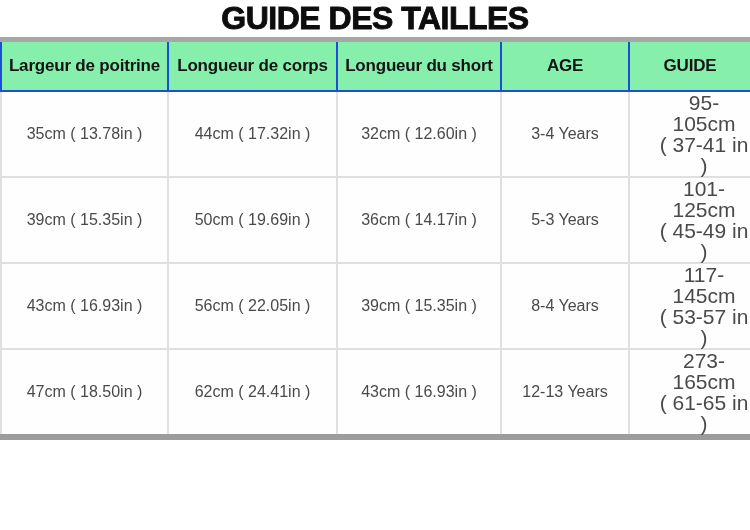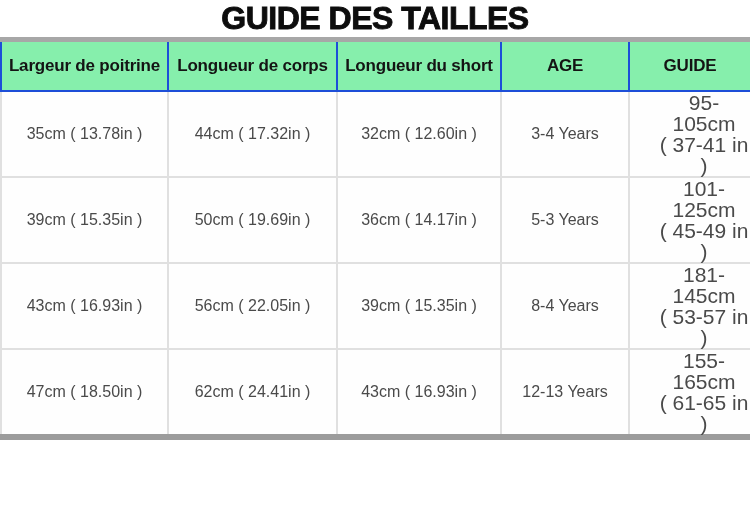--- a/index.html
+++ b/index.html
@@ -106,29 +106,29 @@
             <div class="line">101-125cm</div>
             <div class="line">( 45-49 in )</div>
           </td>
         </tr>
         <tr>
           <td>43cm ( 16.93in )</td>
           <td>56cm ( 22.05in )</td>
           <td>39cm ( 15.35in )</td>
           <td>8-4 Years</td>
           <td>
-            <div class="line">181-145cm</div>
+            <div class="line">117-145cm</div>
             <div class="line">( 53-57 in )</div>
           </td>
         </tr>
         <tr>
           <td>47cm ( 18.50in )</td>
           <td>62cm ( 24.41in )</td>
           <td>43cm ( 16.93in )</td>
           <td>12-13 Years</td>
           <td>
-            <div class="line">155-165cm</div>
+            <div class="line">273-165cm</div>
             <div class="line">( 61-65 in )</div>
           </td>
         </tr>
       </tbody>
   </table>
 </div>
 
 </body></html>

